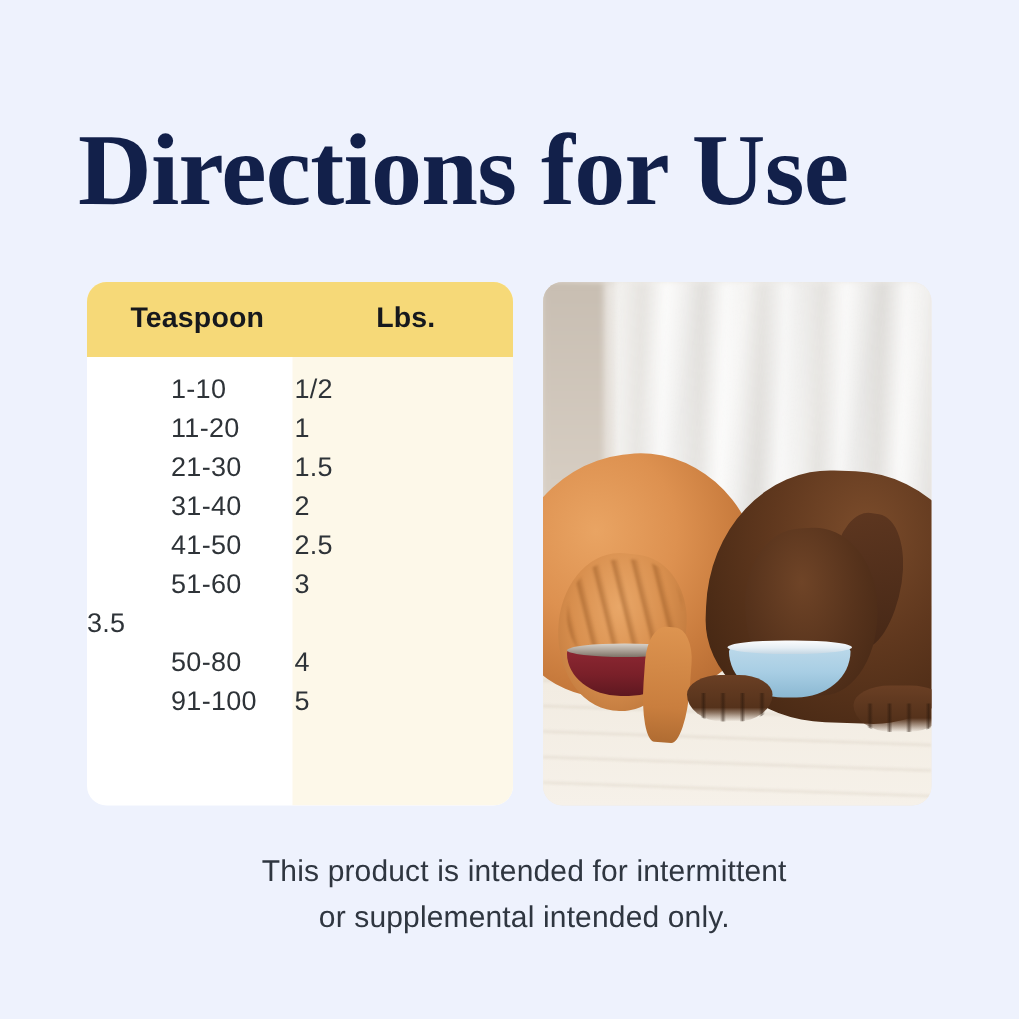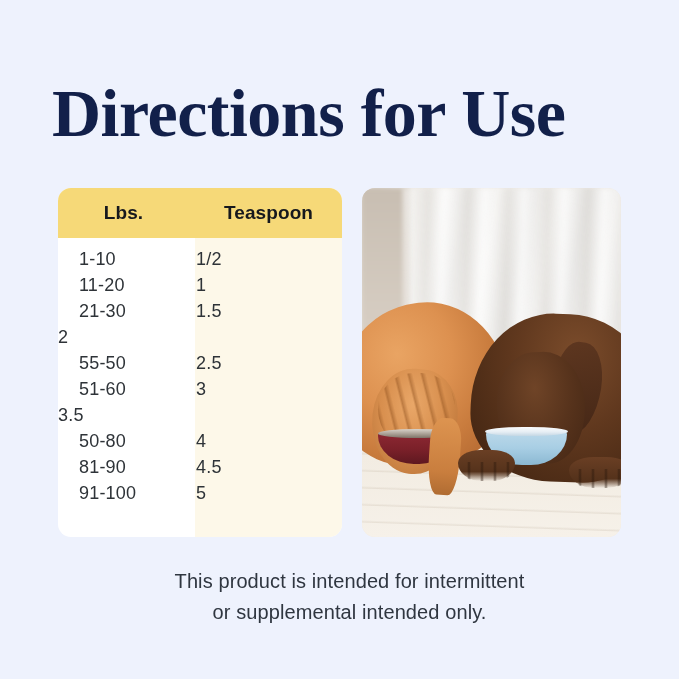--- a/index.html
+++ b/index.html
@@ -95,21 +95,21 @@
     margin-top: 8px;
   }
   .cell {
     font-size: 18px;
     color: #2e3338;
     letter-spacing: 0.2px;
   }
   .cell-lbs {
     width: 139px;
     box-sizing: border-box;
-    padding-left: 21px;
+    padding-left: 56px;
   }
   .cell-tsp {
     width: 147px;
     box-sizing: border-box;
   }
 
   
   .photo {
     position: absolute;
     left: 362px;
@@ -335,58 +335,55 @@
 <body>
 
 <div class="page">
 
   <div class="title">Directions for Use</div>
 
   <div class="table-card">
     <div class="table-col-shade"></div>
 
     <div class="table-head">
+      <div class="th th-tsp">Teaspoon</div>
       <div class="th th-lbs">Lbs.</div>
-      <div class="th th-tsp">Teaspoon</div>
     </div>
 
     <div class="table-body">
       <div class="row">
         <div class="cell cell-lbs">1-10</div>
         <div class="cell cell-tsp">1/2</div>
       </div>
       <div class="row">
         <div class="cell cell-lbs">11-20</div>
         <div class="cell cell-tsp">1</div>
       </div>
       <div class="row">
         <div class="cell cell-lbs">21-30</div>
         <div class="cell cell-tsp">1.5</div>
       </div>
       <div class="row">
+        <div class="cell cell-lbs">31-40</div>
         <div class="cell cell-tsp">2</div>
       </div>
       <div class="row">
-        <div class="cell cell-lbs">55-50</div>
+        <div class="cell cell-lbs">41-50</div>
         <div class="cell cell-tsp">2.5</div>
       </div>
       <div class="row">
         <div class="cell cell-lbs">51-60</div>
         <div class="cell cell-tsp">3</div>
       </div>
       <div class="row">
         <div class="cell cell-tsp">3.5</div>
       </div>
       <div class="row">
         <div class="cell cell-lbs">50-80</div>
         <div class="cell cell-tsp">4</div>
-      </div>
-      <div class="row">
-        <div class="cell cell-lbs">81-90</div>
-        <div class="cell cell-tsp">4.5</div>
       </div>
       <div class="row">
         <div class="cell cell-lbs">91-100</div>
         <div class="cell cell-tsp">5</div>
       </div>
     </div>
   </div>
 
   <div class="photo">
     <div class="ph-wall"></div>

